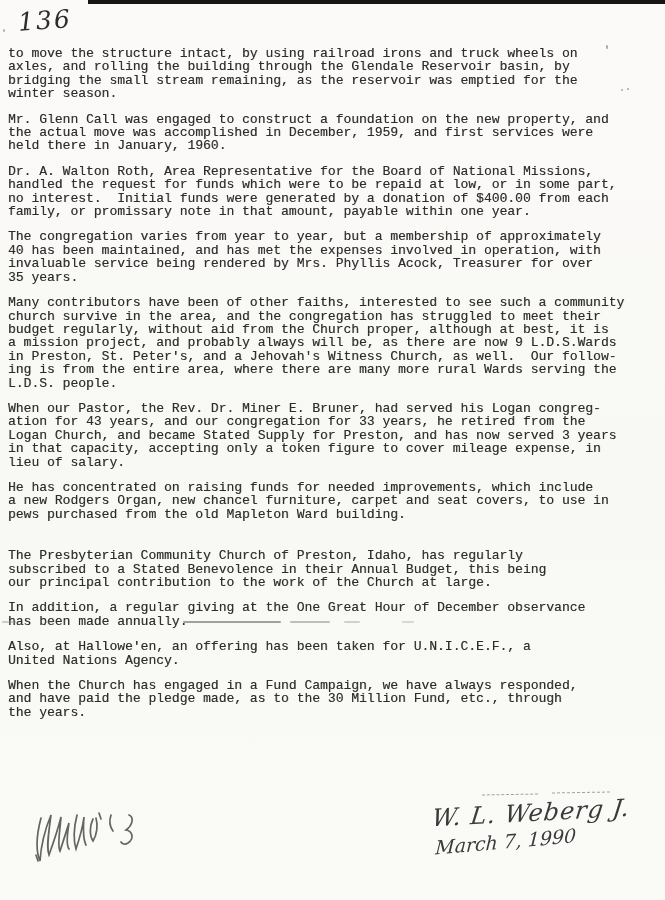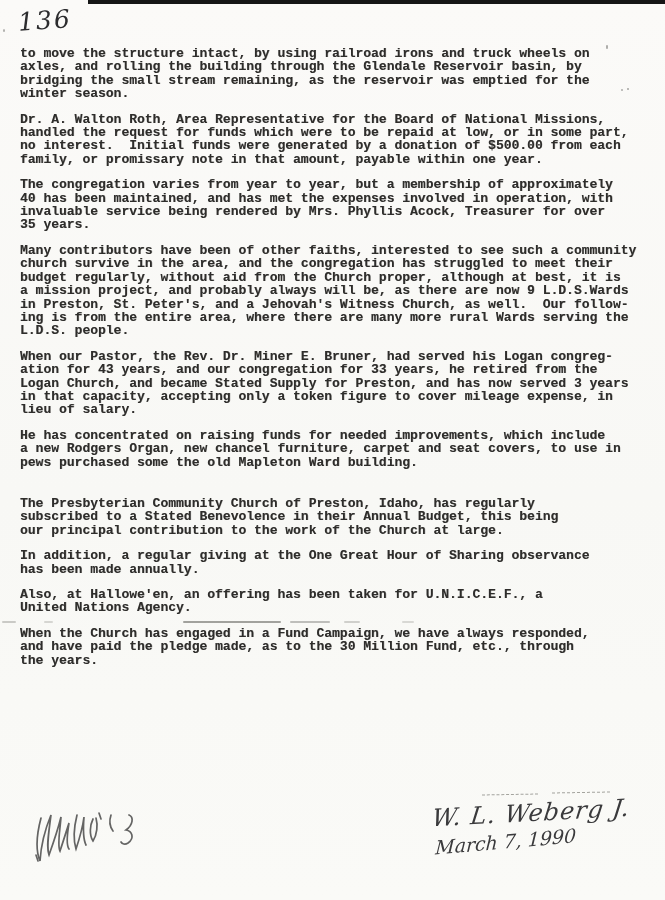--- a/index.html
+++ b/index.html
@@ -22,26 +22,25 @@
     left: 18px; top: 6px;
     font-family: "DejaVu Serif", serif;
     font-style: italic;
     font-size: 25px;
     letter-spacing: 2px;
     color: #2c2c2e;
     transform: rotate(-4deg);
   }
   .body-text {
     position: absolute;
-    left: 20px; top: 47px;
+    left: 8px; top: 47px;
     width: 636px;
     color: #2e2d2b;
     font-size: 13px;
     line-height: 13.4px;
-    font-weight: bold;
   }
   .para {
     margin: 0 0 12px 0;
     white-space: pre-wrap;
     text-shadow: 0.4px 0.3px 0.3px rgba(46,45,43,0.45);
   }
   .para.extra-gap { margin-top: 28px; }
   .divider {
     position: absolute;
     left: 0; top: 620px;
@@ -106,47 +105,50 @@
   <span class="speck sp1"></span>
   <span class="speck sp2"></span>
   <span class="speck sp3"></span>
   <span class="speck sp4"></span>
 
   <div class="body-text">
     <p class="para">to move the structure intact, by using railroad irons and truck wheels on
 axles, and rolling the building through the Glendale Reservoir basin, by
 bridging the small stream remaining, as the reservoir was emptied for the
 winter season.</p>
+    <p class="para">Mr. Glenn Call was engaged to construct a foundation on the new property, and
+the actual move was accomplished in December, 1959, and first services were
+held there in January, 1960.</p>
     <p class="para">Dr. A. Walton Roth, Area Representative for the Board of National Missions,
 handled the request for funds which were to be repaid at low, or in some part,
-no interest.  Initial funds were generated by a donation of $500.00 from each
+no interest.  Initial funds were generated by a donation of $400.00 from each
 family, or promissary note in that amount, payable within one year.</p>
     <p class="para">The congregation varies from year to year, but a membership of approximately
 40 has been maintained, and has met the expenses involved in operation, with
 invaluable service being rendered by Mrs. Phyllis Acock, Treasurer for over
 35 years.</p>
     <p class="para">Many contributors have been of other faiths, interested to see such a community
 church survive in the area, and the congregation has struggled to meet their
 budget regularly, without aid from the Church proper, although at best, it is
 a mission project, and probably always will be, as there are now 9 L.D.S.Wards
 in Preston, St. Peter's, and a Jehovah's Witness Church, as well.  Our follow-
 ing is from the entire area, where there are many more rural Wards serving the
 L.D.S. people.</p>
     <p class="para">When our Pastor, the Rev. Dr. Miner E. Bruner, had served his Logan congreg-
 ation for 43 years, and our congregation for 33 years, he retired from the
 Logan Church, and became Stated Supply for Preston, and has now served 3 years
 in that capacity, accepting only a token figure to cover mileage expense, in
 lieu of salary.</p>
     <p class="para">He has concentrated on raising funds for needed improvements, which include
 a new Rodgers Organ, new chancel furniture, carpet and seat covers, to use in
-pews purchased some the old Mapleton Ward building.</p>
+pews purchased from the old Mapleton Ward building.</p>
     <p class="para extra-gap">The Presbyterian Community Church of Preston, Idaho, has regularly
 subscribed to a Stated Benevolence in their Annual Budget, this being
 our principal contribution to the work of the Church at large.</p>
-    <p class="para">In addition, a regular giving at the One Great Hour of Sharing observance
+    <p class="para">In addition, a regular giving at the One Great Hour of December observance
 has been made annually.</p>
     <p class="para">Also, at Hallowe'en, an offering has been taken for U.N.I.C.E.F., a
 United Nations Agency.</p>
     <p class="para">When the Church has engaged in a Fund Campaign, we have always responded,
 and have paid the pledge made, as to the 30 Million Fund, etc., through
 the years.</p>
   </div>
 
   <div class="divider">
     <i class="seg s1"></i>

